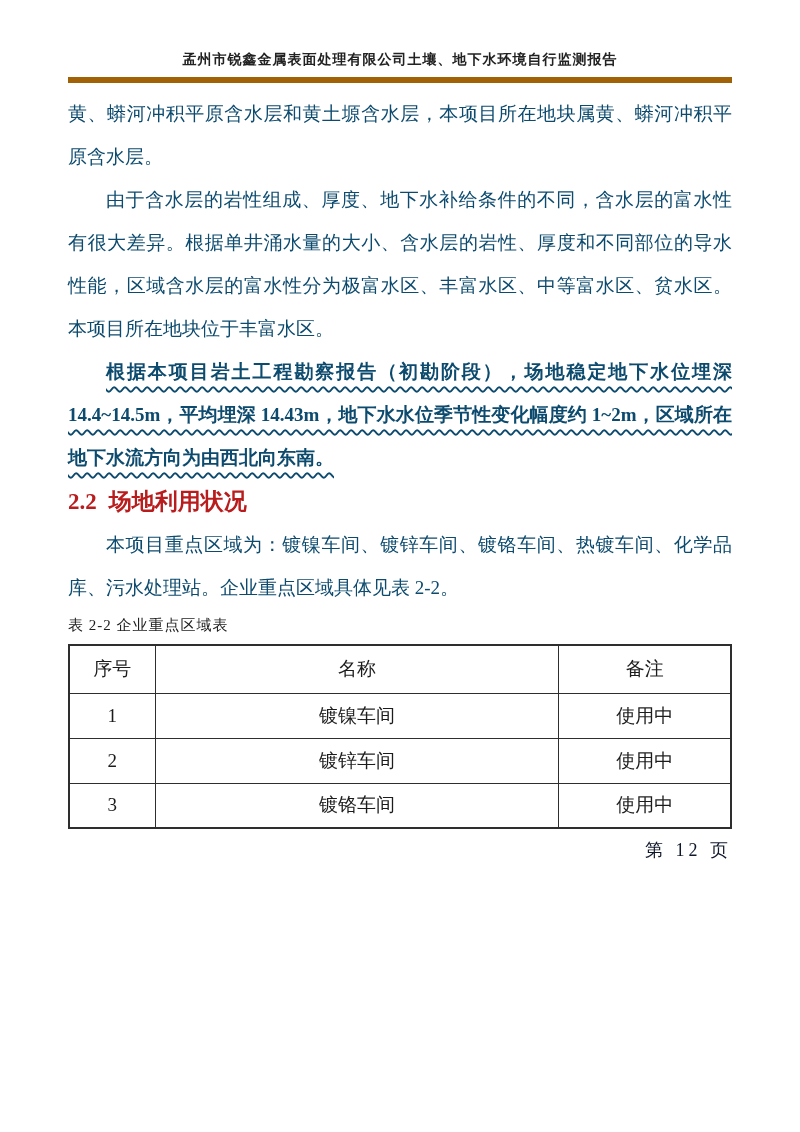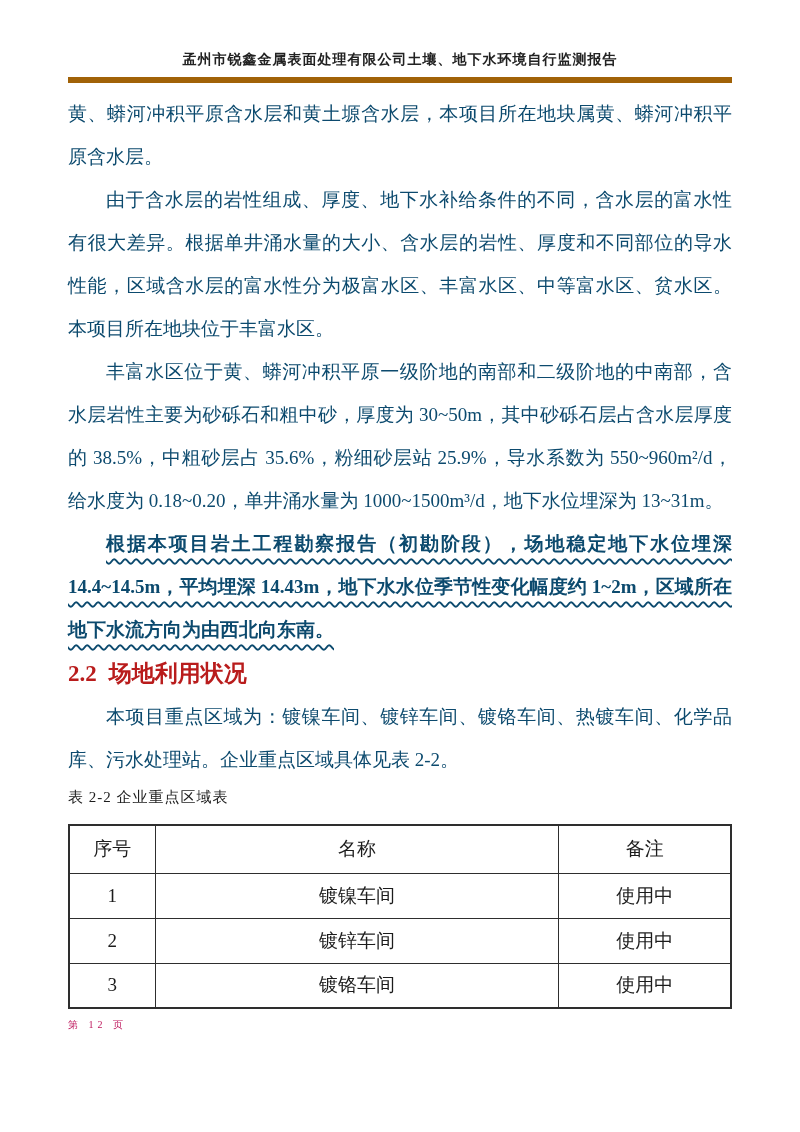--- a/index.html
+++ b/index.html
@@ -54,59 +54,58 @@
     text-align: left;
     font-size: 15px;
     font-weight: normal;
     line-height: 22px;
     margin-top: 5px;
     letter-spacing: 1px;
   }
   table.key-areas {
     width: 100%;
     border-collapse: collapse;
-    margin-top: 16px;
+    margin-top: 8px;
     table-layout: fixed;
   }
   table.key-areas th, table.key-areas td {
     border: 1px solid #2e2e2e;
     text-align: center;
     vertical-align: middle;
     font-size: 19px;
     font-weight: normal;
   }
   table.key-areas { border: 2px solid #2e2e2e; }
   table.key-areas th { height: 48px; }
   table.key-areas td { height: 45px; }
   .col-no  { width: 13%; }
   .col-name{ width: 61%; }
   .col-note{ width: 26%; }
   .page-footer {
-    text-align: left;
-    font-size: 10px;
+    text-align: right;
+    font-size: 18px;
     letter-spacing: 4px;
     margin-top: 9px;
-    color: #be185d;
+    color: #0f172a;
   }
 </style>
 </head>
 <body>
 
 <div class="page">
 
   <div class="running-head">孟州市锐鑫金属表面处理有限公司土壤、地下水环境自行监测报告</div>
 
   <div class="content">
 
     <p class="para">黄、蟒河冲积平原含水层和黄土塬含水层，本项目所在地块属黄、蟒河冲积平原含水层。</p>
 
 
     <p class="para indent">由于含水层的岩性组成、厚度、地下水补给条件的不同，含水层的富水性有很大差异。根据单井涌水量的大小、含水层的岩性、厚度和不同部位的导水性能，区域含水层的富水性分为极富水区、丰富水区、中等富水区、贫水区。本项目所在地块位于丰富水区。</p>
 
-    <p class="para indent">丰富水区位于黄、蟒河冲积平原一级阶地的南部和二级阶地的中南部，含水层岩性主要为砂砾石和粗中砂，厚度为 30~50m，其中砂砾石层占含水层厚度的 38.5%，中粗砂层占 35.6%，粉细砂层站 25.9%，导水系数为 550~960m²/d，给水度为 0.18~0.20，单井涌水量为 1000~1500m³/d，地下水位埋深为 13~31m。</p>
 
     <p class="para indent emph"><span class="u-wavy">根据本项目岩土工程勘察报告（初勘阶段），场地稳定地下水位埋深 14.4~14.5m，平均埋深 14.43m，地下水水位季节性变化幅度约 1~2m，区域所在地下水流方向为由西北向东南。</span></p>
 
     <h2 class="section-heading"><span class="sec-num">2.2</span><span>场地利用状况</span></h2>
 
     <p class="para indent">本项目重点区域为：镀镍车间、镀锌车间、镀铬车间、热镀车间、化学品库、污水处理站。企业重点区域具体见表 2-2。</p>
 
     <div class="table-caption">表 2-2 企业重点区域表</div>
 
     <table class="key-areas">

